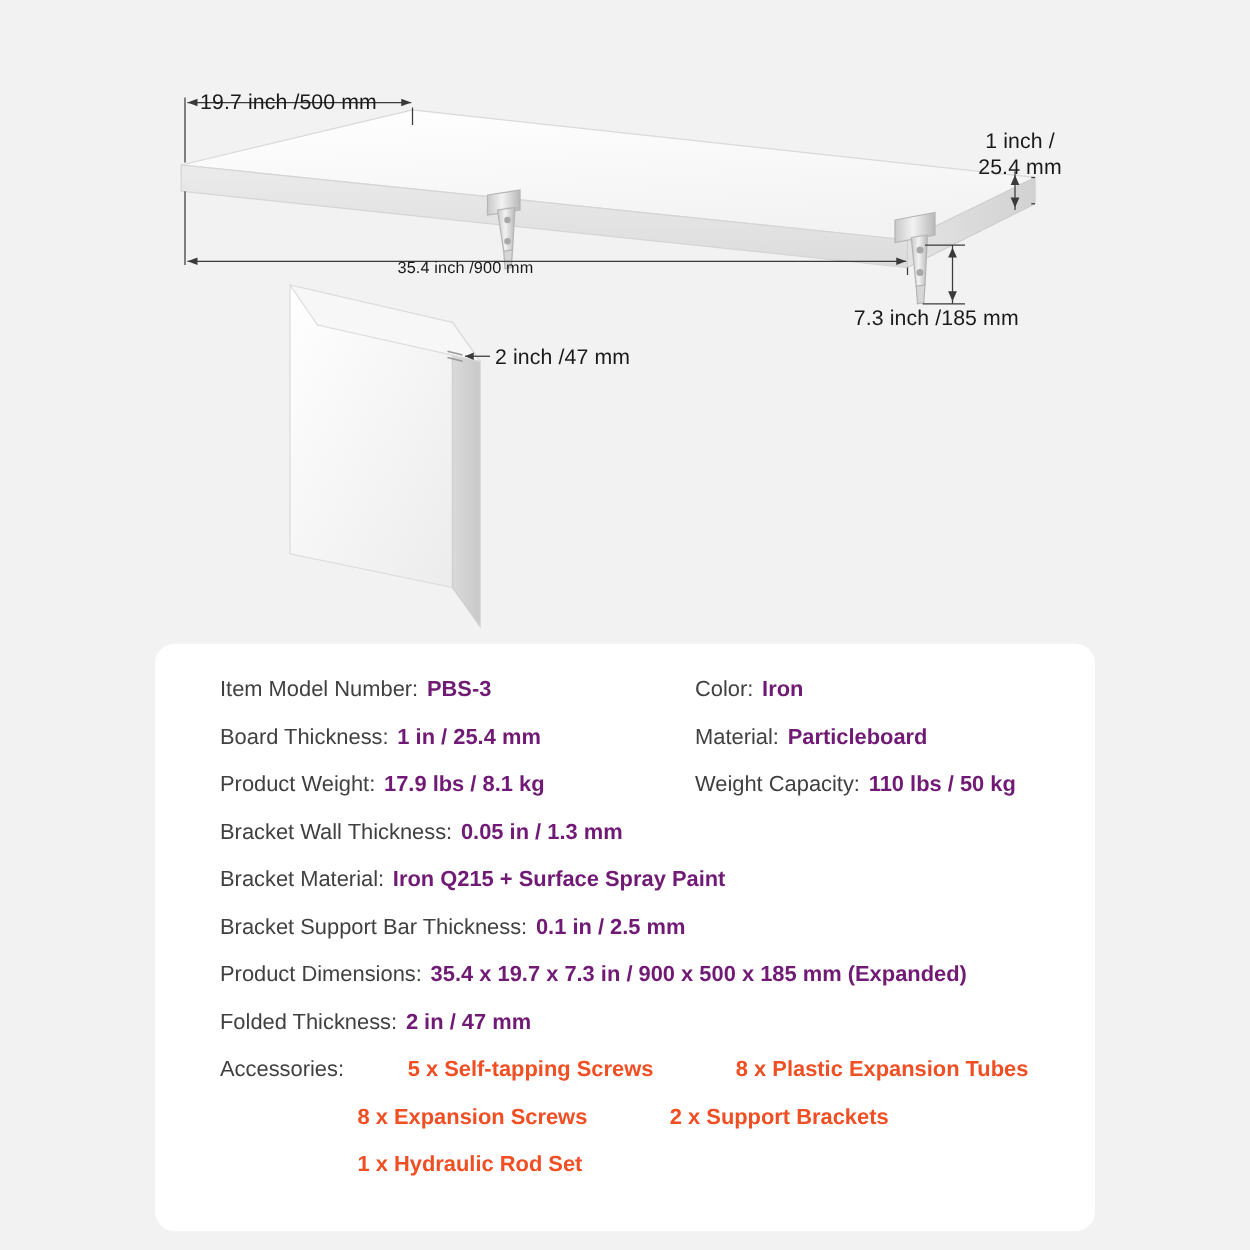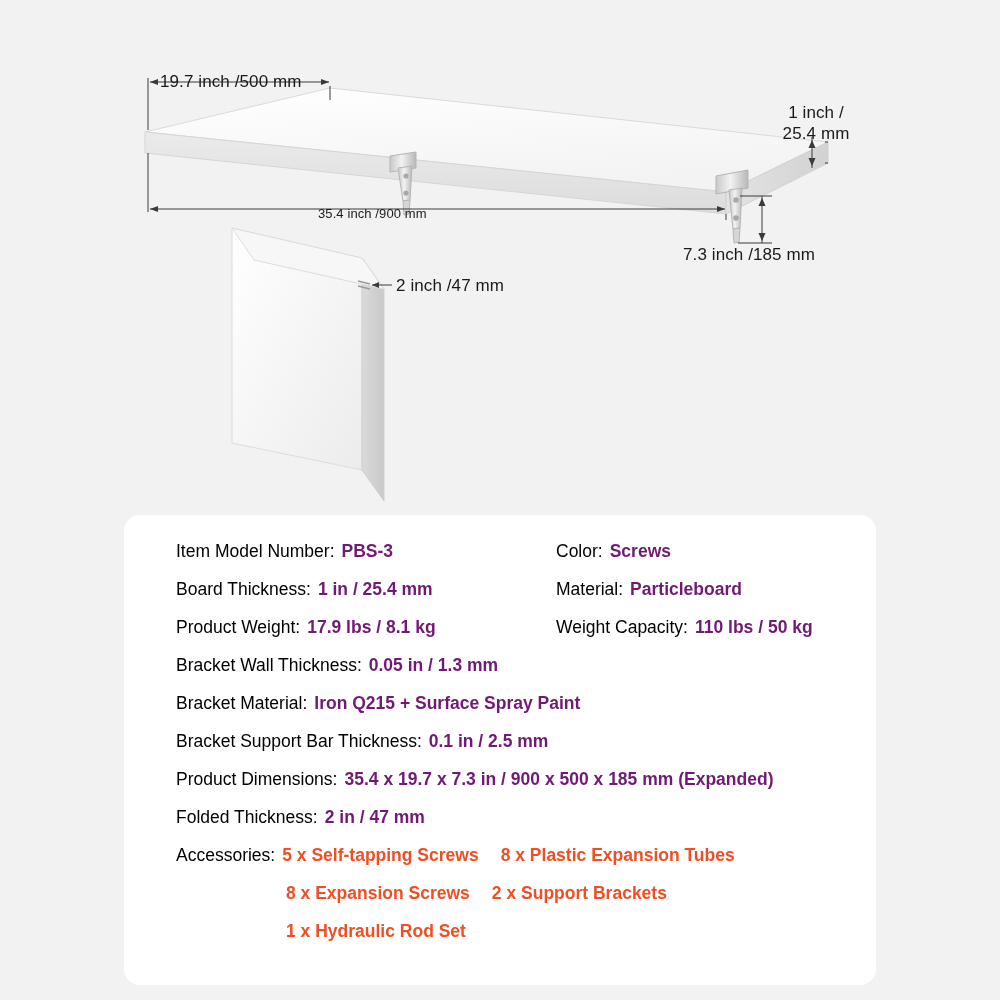--- a/index.html
+++ b/index.html
@@ -50,32 +50,33 @@
     display: flex;
     align-items: baseline;
     margin-bottom: 17px;
     font-size: 17.5px;
     line-height: 1.2;
   }
   .spec-col { display: flex; align-items: baseline; }
   .spec-col.left { width: 380px; flex: 0 0 380px; }
   .spec-col.right { flex: 1; }
   .spec-key {
-    color: #000000;
+    color: #404040;
     margin-right: 7px;
   }
   .spec-val {
     color: #701a75;
     font-weight: bold;
   }
   .acc-line {
     display: flex;
     align-items: baseline;
     font-size: 17.5px;
     margin-bottom: 17px;
+    gap: 44px;
   }
   .acc-indent { padding-left: 110px; }
   .acc-item {
     color: #f04e23;
     font-weight: bold;
     margin-right: 22px;
     white-space: nowrap;
   }
 </style>
 </head>
@@ -196,21 +197,21 @@
 <div id="spec-card">
   <div class="spec-rows">
 
     <div class="spec-row">
       <div class="spec-col left">
         <span class="spec-key">Item Model Number:</span>
         <span class="spec-val">PBS-3</span>
       </div>
       <div class="spec-col right">
         <span class="spec-key">Color:</span>
-        <span class="spec-val">Screws</span>
+        <span class="spec-val">Iron</span>
       </div>
     </div>
 
     <div class="spec-row">
       <div class="spec-col left">
         <span class="spec-key">Board Thickness:</span>
         <span class="spec-val">1 in / 25.4 mm</span>
       </div>
       <div class="spec-col right">
         <span class="spec-key">Material:</span>

